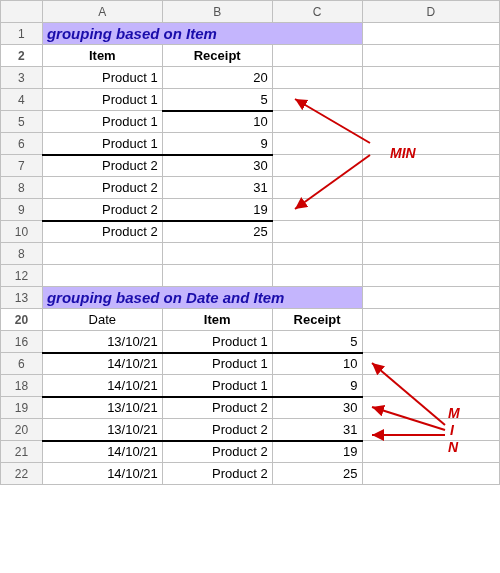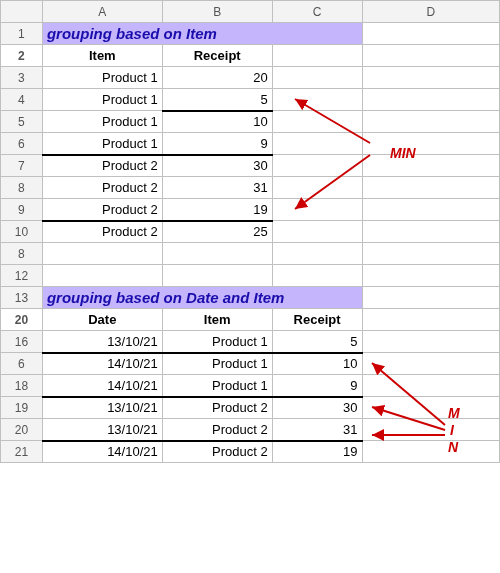--- a/index.html
+++ b/index.html
@@ -210,21 +210,21 @@
       </tr>
 
       <tr>
         <td class="row-num">13</td>
         <td colspan="3" class="title-cell">grouping based on Date and Item</td>
         <td class="empty-cell"></td>
       </tr>
 
       <tr class="header-row">
         <td class="row-num">20</td>
-        <td style="font-weight:bold;text-align:center;">Date</td>
+        <td style="font-weight:normal;text-align:center;">Date</td>
         <td style="font-weight:bold;text-align:center;">Item</td>
         <td style="font-weight:bold;text-align:center;">Receipt</td>
         <td class="empty-cell"></td>
       </tr>
 
 
       <tr>
         <td class="row-num">16</td>
         <td class="data-cell" style="border-bottom:2px solid #000;">13/10/21</td>
         <td class="data-cell" style="border-bottom:2px solid #000;">Product 1</td>
@@ -265,20 +265,27 @@
       </tr>
 
       <tr>
         <td class="row-num">21</td>
         <td class="data-cell">14/10/21</td>
         <td class="data-cell">Product 2</td>
         <td class="num-cell">19</td>
         <td class="empty-cell"></td>
       </tr>
 
+      <tr>
+        <td class="row-num">22</td>
+        <td class="data-cell">14/10/21</td>
+        <td class="data-cell">Product 2</td>
+        <td class="num-cell">25</td>
+        <td class="empty-cell"></td>
+      </tr>
 
     </tbody>
   </table>
 
   <svg class="arrows" xmlns="http://www.w3.org/2000/svg">
 
     <text x="390" y="158" font-size="14" font-weight="bold" fill="#cc0000" font-style="italic">MIN</text>
 
     <defs>
       <marker id="arrowhead-red" markerWidth="8" markerHeight="8" refX="6" refY="3" orient="auto">

